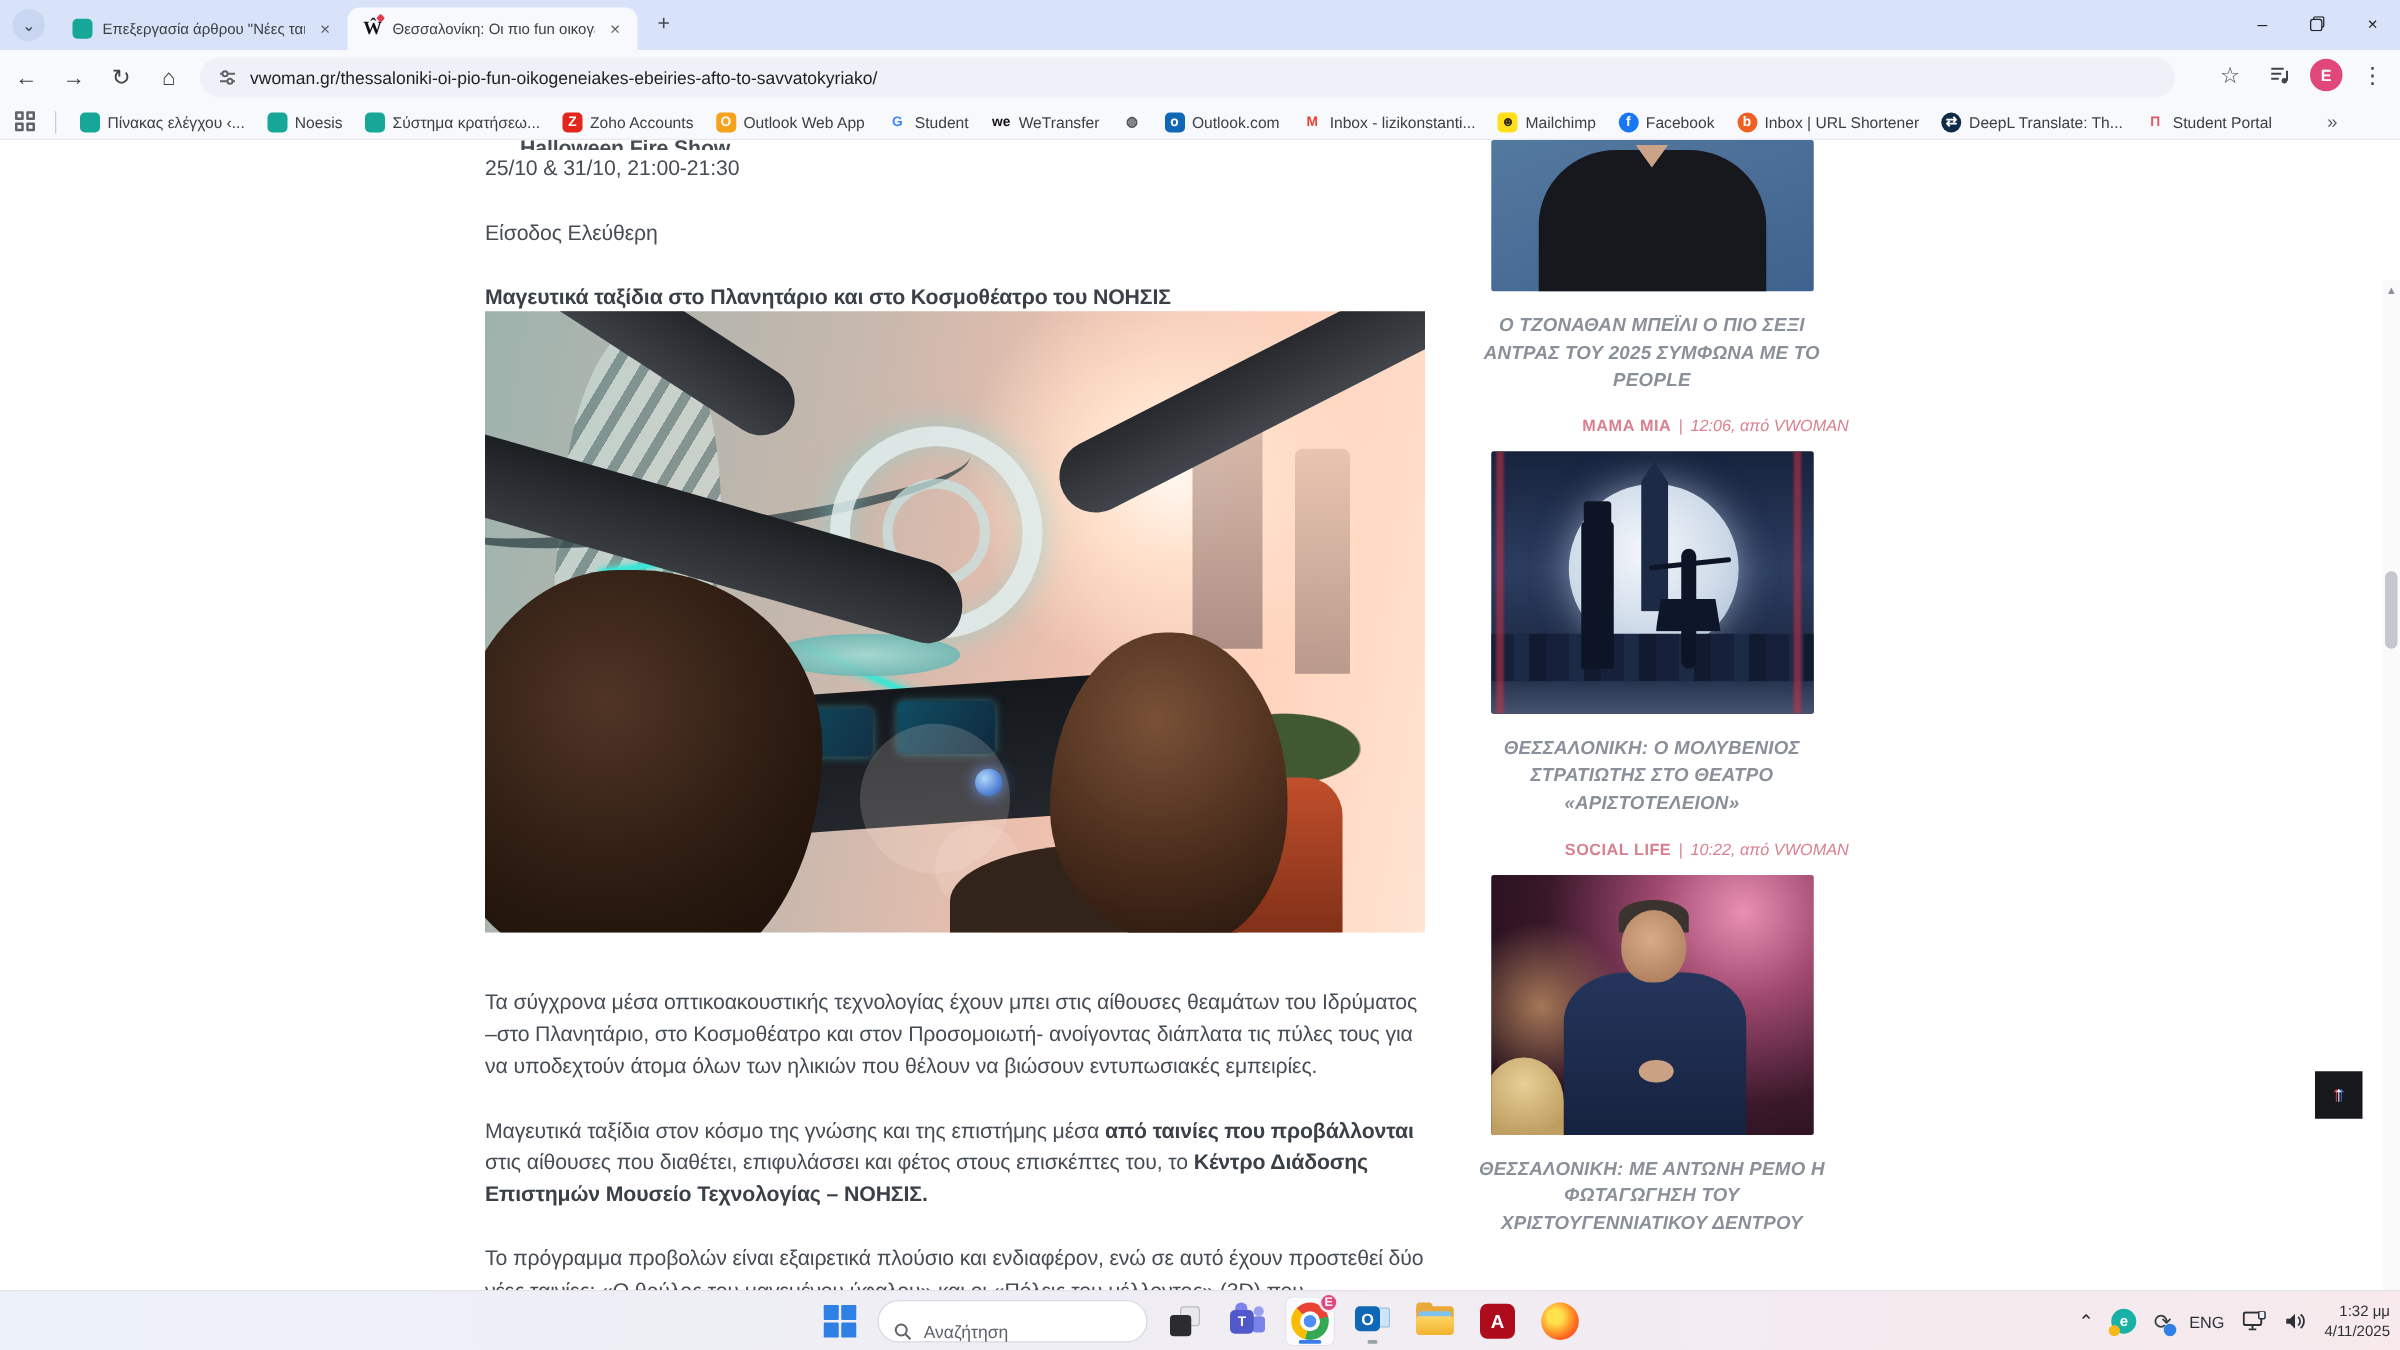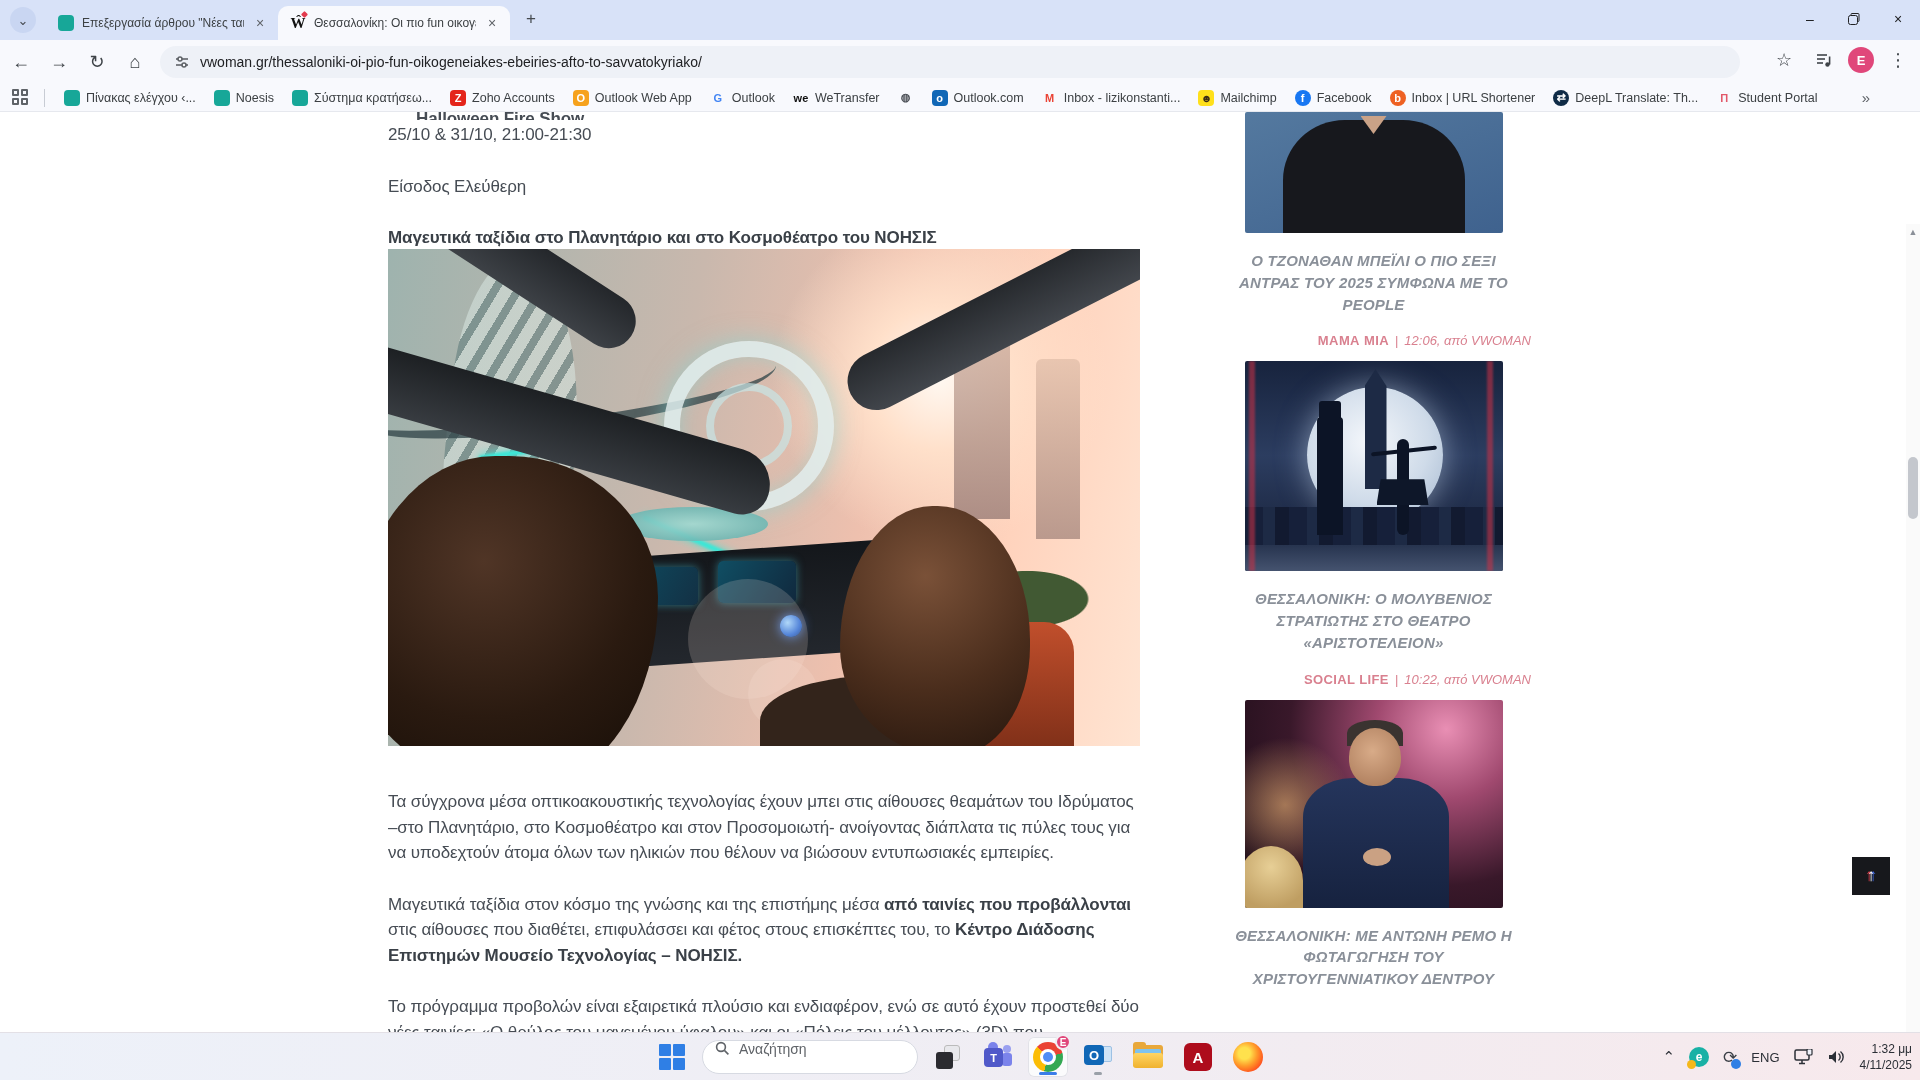--- a/index.html
+++ b/index.html
@@ -128,21 +128,21 @@
     border-radius:50% 50% 42% 58% / 58% 55% 45% 45%; }
   .hero .seat { position:absolute; right:66px; bottom:-6px; width:90px; height:130px;
     background:linear-gradient(#c14f2c,#7e2f18); border-radius:18px 30px 0 0; }
   .hero .shoulder { position:absolute; right:150px; bottom:-20px; width:230px; height:90px;
     background:#33241b; border-radius:50% 50% 0 0; }
 
   .p { margin-top:26px; }
   .p b { color:#3a4047; }
 
   
-  .sidebar { position:absolute; left:1216px; top:0; width:315px; }
+  .sidebar { position:absolute; left:1164px; top:0; width:315px; }
   .sb-img { width:258px; margin:0 auto; border-radius:2px; position:relative; overflow:hidden; }
   .img1 { height:121px; background:linear-gradient(160deg,#54799f 0%,#3f628e 100%); }
   .img1 .torso { position:absolute; left:38px; top:8px; width:182px; height:120px;
     background:#17181d; border-radius:34% 34% 6px 6px / 50% 50% 6px 6px; }
   .img1 .vneck { position:absolute; left:116px; top:4px; width:26px; height:18px;
     background:#caa287; clip-path:polygon(0 0,100% 0,50% 100%); }
   .sb-title { margin-top:17px; text-align:center; font-style:italic; font-weight:bold;
     color:#8a9099; font-size:15px; line-height:1.45; letter-spacing:.2px;
     text-transform:uppercase; padding:0 6px; }
   .sb-meta { margin-top:18px; text-align:right; font-size:13px; }
@@ -203,21 +203,21 @@
     justify-content:center; position:relative; }
   .tb-item.active { background:rgba(255,255,255,.75); box-shadow:0 0 0 1px #e2e2e8 inset; }
   .run-bar { position:absolute; bottom:2px; left:50%; transform:translateX(-50%);
     height:3px; border-radius:2px; }
   .run-bar.chrome { width:18px; background:#3b7de8; }
   .run-bar.outlook { width:8px; background:#9aa0a8; }
   .win-start { width:26px; height:26px; display:grid; grid-template-columns:12px 12px;
     grid-template-rows:12px 12px; gap:2px; }
   .win-start i { background:#2f7fe5; border-radius:1px; }
   .tb-search { width:216px; height:34px; background:#fff; border:1px solid #d7dae2;
-    border-radius:17px; display:flex; align-items:flex-start; padding:0 12px; gap:9px;
+    border-radius:17px; display:flex; align-items:flex-end; padding:0 12px; gap:9px;
     color:#5f6368; font-size:14px; }
   .taskview { position:relative; width:24px; height:24px; }
   .taskview .b1 { position:absolute; right:0; top:0; width:16px; height:16px; background:#e8e8ec;
     border:1px solid #bbb; border-radius:3px; }
   .taskview .b2 { position:absolute; left:0; bottom:0; width:17px; height:17px; background:#2b2b30;
     border-radius:3px; }
   .teams { position:relative; width:28px; height:26px; }
   .teams .big { position:absolute; left:0; top:4px; width:19px; height:19px; background:#5059c9;
     border-radius:4px; color:#fff; font-size:11px; font-weight:bold; display:flex;
     align-items:center; justify-content:center; }
@@ -350,21 +350,21 @@
   <div class="bm">
     <span class="bm-ic" style="background: rgb(228, 37, 27);">Z</span>
     <span>Zoho Accounts</span>
   </div>
   <div class="bm">
     <span class="bm-ic" style="background: rgb(246, 162, 29);">O</span>
     <span>Outlook Web App</span>
   </div>
   <div class="bm">
     <span class="bm-ic txt" style="color: rgb(66, 133, 244);">G</span>
-    <span>Outlook</span>
+    <span>Student</span>
   </div>
   <div class="bm">
     <span class="bm-ic txt" style="color: rgb(17, 17, 17);">we</span>
     <span>WeTransfer</span>
   </div>
   <div class="bm">
     <span class="bm-ic txt" style="color: rgb(74, 78, 85);">◍</span>
   </div>
   <div class="bm">
     <span class="bm-ic" style="background: rgb(16, 103, 182);">o</span>

